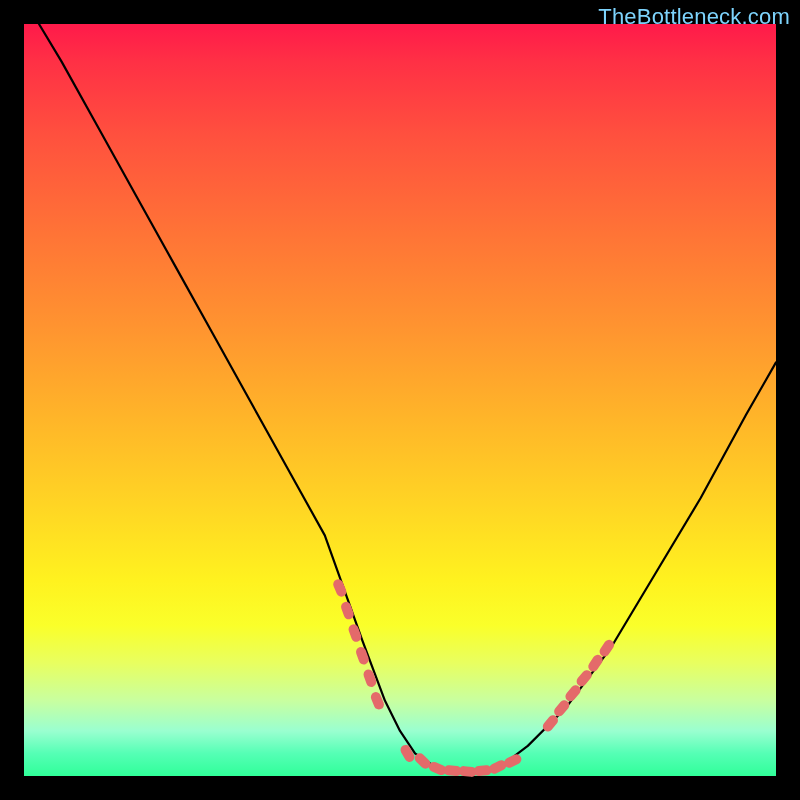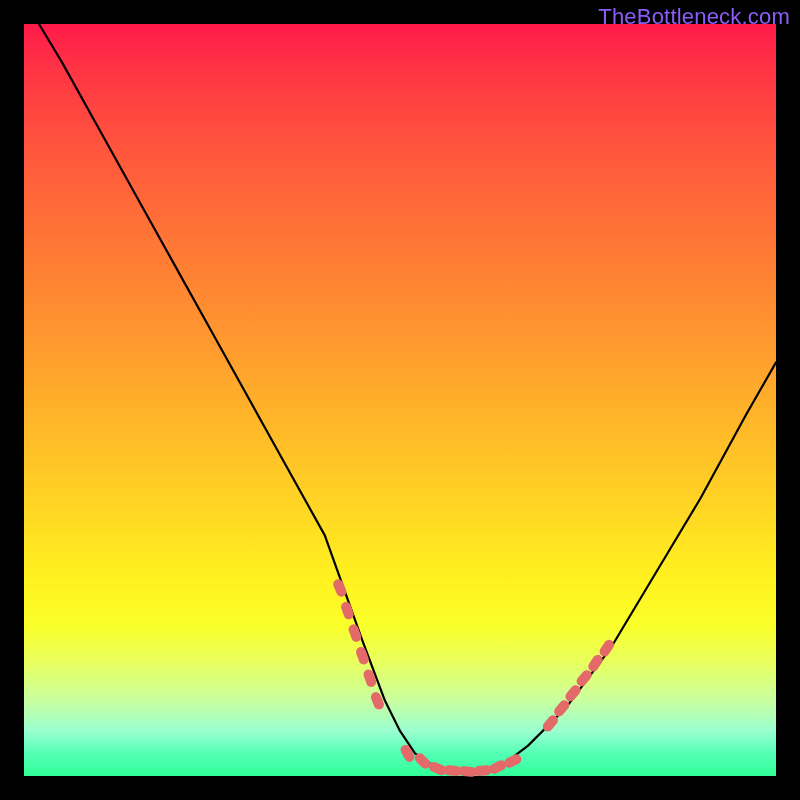--- a/index.html
+++ b/index.html
@@ -48,21 +48,21 @@
     left: 0;
     top: 0;
     width: 100%;
     height: 100%;
     overflow: visible;
   }
   .watermark {
     position: absolute;
     top: 4px;
     right: 10px;
-    color: #8b5cf6;
+    color: #7dd3fc;
     font-size: 22px;
     letter-spacing: 0.2px;
     user-select: none;
   }
 </style>
 </head>
 <body>
 
 <div class="frame">
   <div class="gradient"></div>

